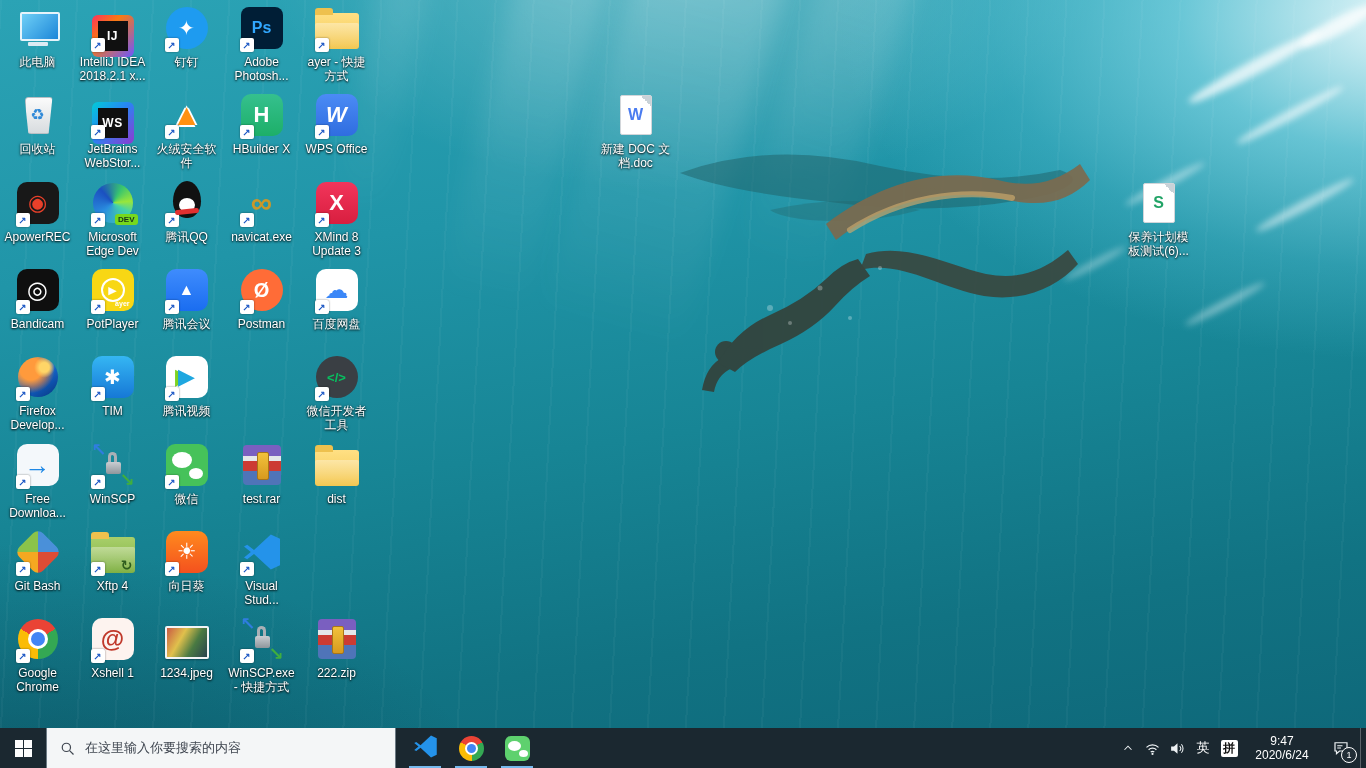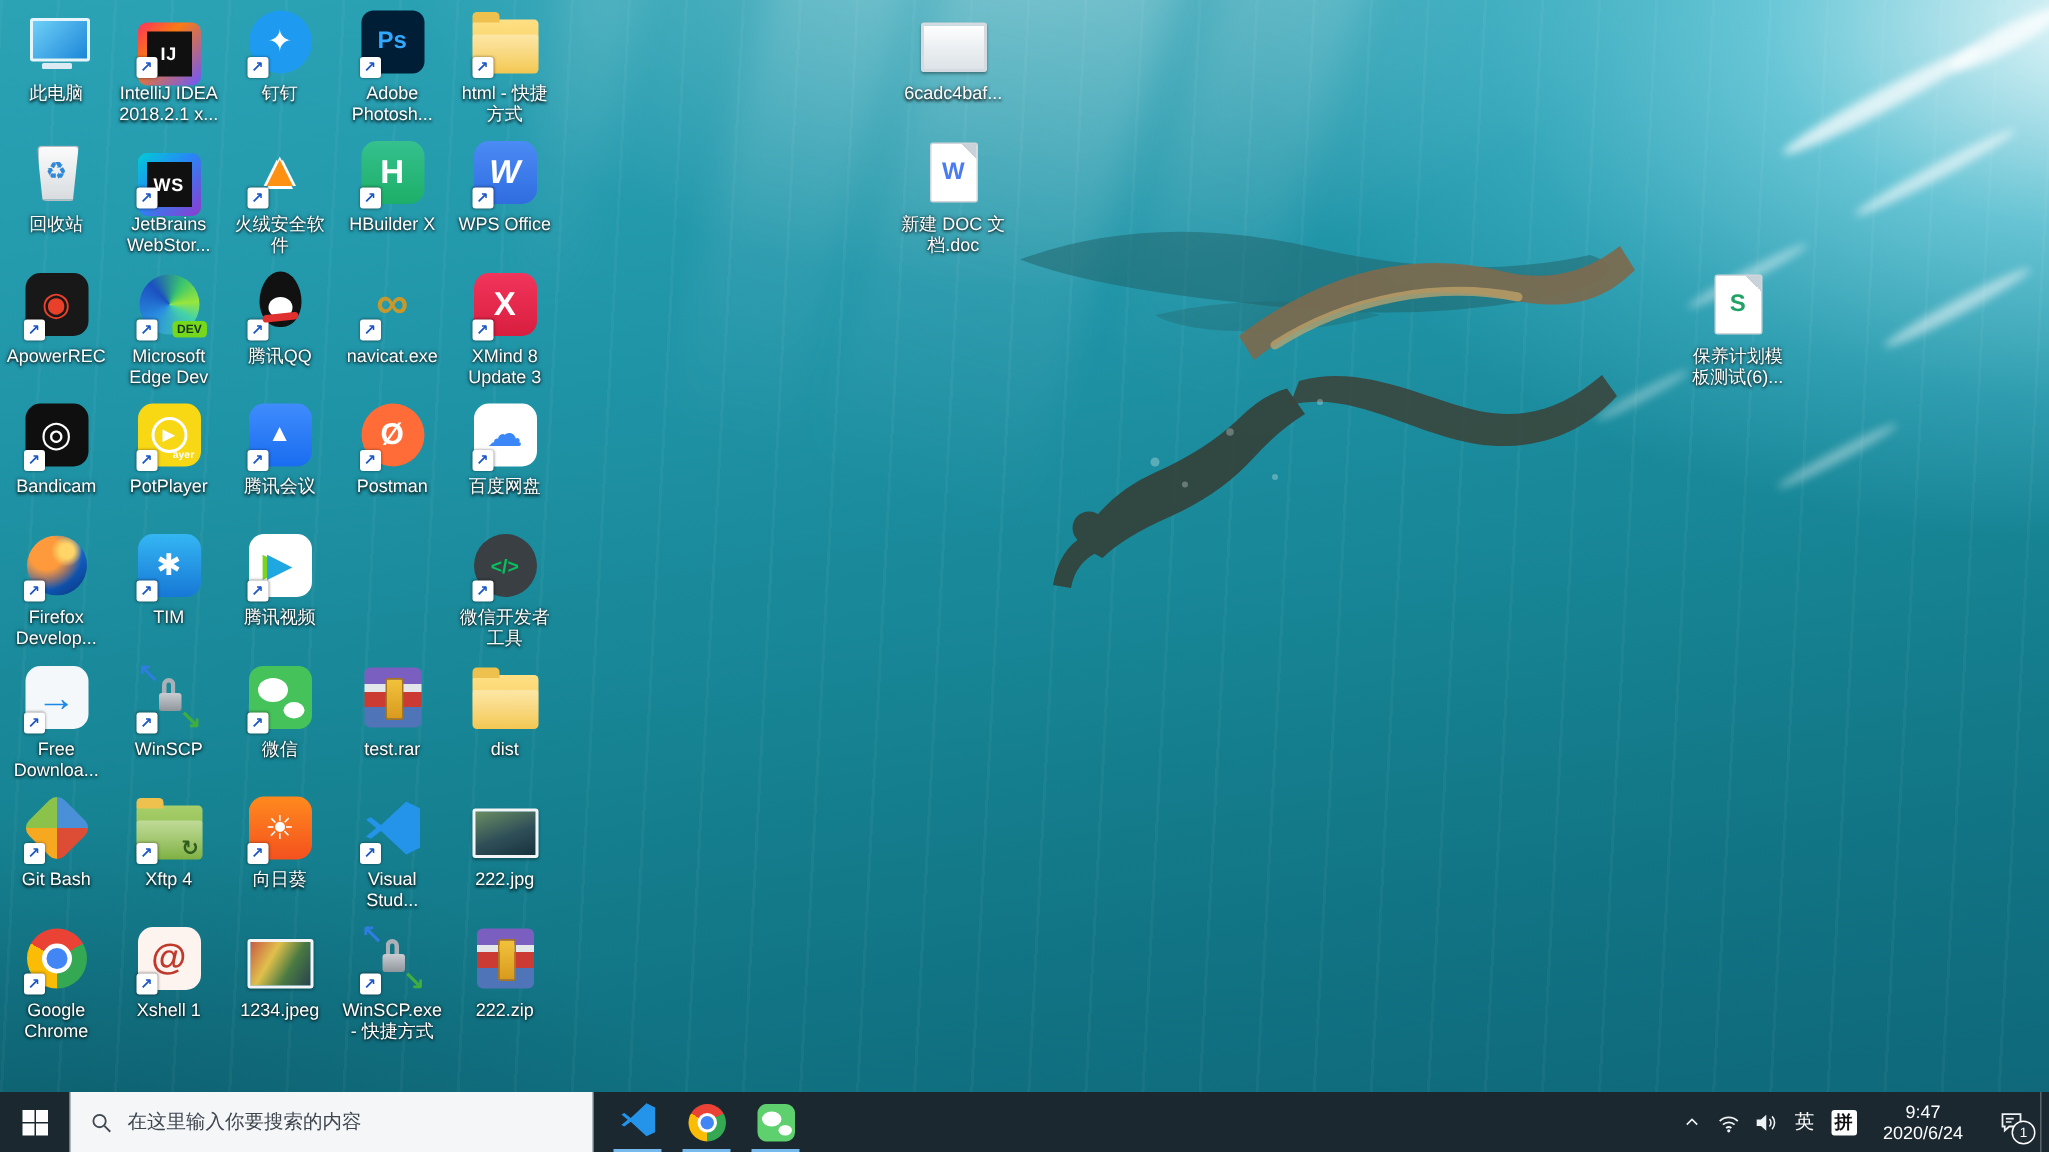--- a/index.html
+++ b/index.html
@@ -432,21 +432,21 @@
           <span class="sc">↗</span>
         </span>
         <span class="lbl">WinSCP.exe
 - 快捷方式</span>
       </button>
       <button class="desk-icon" style="left: 299px; top: 4px;">
         <span class="art">
           <span class="box kind-folder"></span>
           <span class="sc">↗</span>
         </span>
-        <span class="lbl">html - 快捷
+        <span class="lbl">ayer - 快捷
 方式</span>
       </button>
       <button class="desk-icon" style="left: 299px; top: 91px;">
         <span class="art">
           <span class="box kind-tile wps" style="background: linear-gradient(rgb(75, 139, 245), rgb(47, 109, 224)); border-radius: 10px;">
             <span class="glyph" style="color: rgb(255, 255, 255); font-size: 22px; font-weight: 700;">W</span>
           </span>
           <span class="sc">↗</span>
         </span>
         <span class="lbl">WPS Office</span>
@@ -479,37 +479,25 @@
         </span>
         <span class="lbl">微信开发者
 工具</span>
       </button>
       <button class="desk-icon" style="left: 299px; top: 441px;">
         <span class="art">
           <span class="box kind-folder"></span>
         </span>
         <span class="lbl">dist</span>
       </button>
-      <button class="desk-icon" style="left: 299px; top: 528px;">
-        <span class="art">
-          <span class="box kind-photo" style="background: linear-gradient(160deg, rgb(106, 141, 98), rgb(47, 79, 88) 55%, rgb(24, 50, 60));"></span>
-        </span>
-        <span class="lbl">222.jpg</span>
-      </button>
       <button class="desk-icon" style="left: 299px; top: 615px;">
         <span class="art">
           <span class="box kind-rar"></span>
         </span>
         <span class="lbl">222.zip</span>
-      </button>
-      <button class="desk-icon" style="left: 598px; top: 4px;">
-        <span class="art">
-          <span class="box kind-photo light" style="background: linear-gradient(rgb(254, 254, 254), rgb(233, 237, 240) 60%, rgb(221, 227, 232));"></span>
-        </span>
-        <span class="lbl">6cadc4baf...</span>
       </button>
       <button class="desk-icon" style="left: 598px; top: 91px;">
         <span class="art">
           <span class="box kind-doc">
             <span class="glyph" style="color: rgb(74, 124, 240);">W</span>
           </span>
         </span>
         <span class="lbl">新建 DOC 文
 档.doc</span>
       </button>

